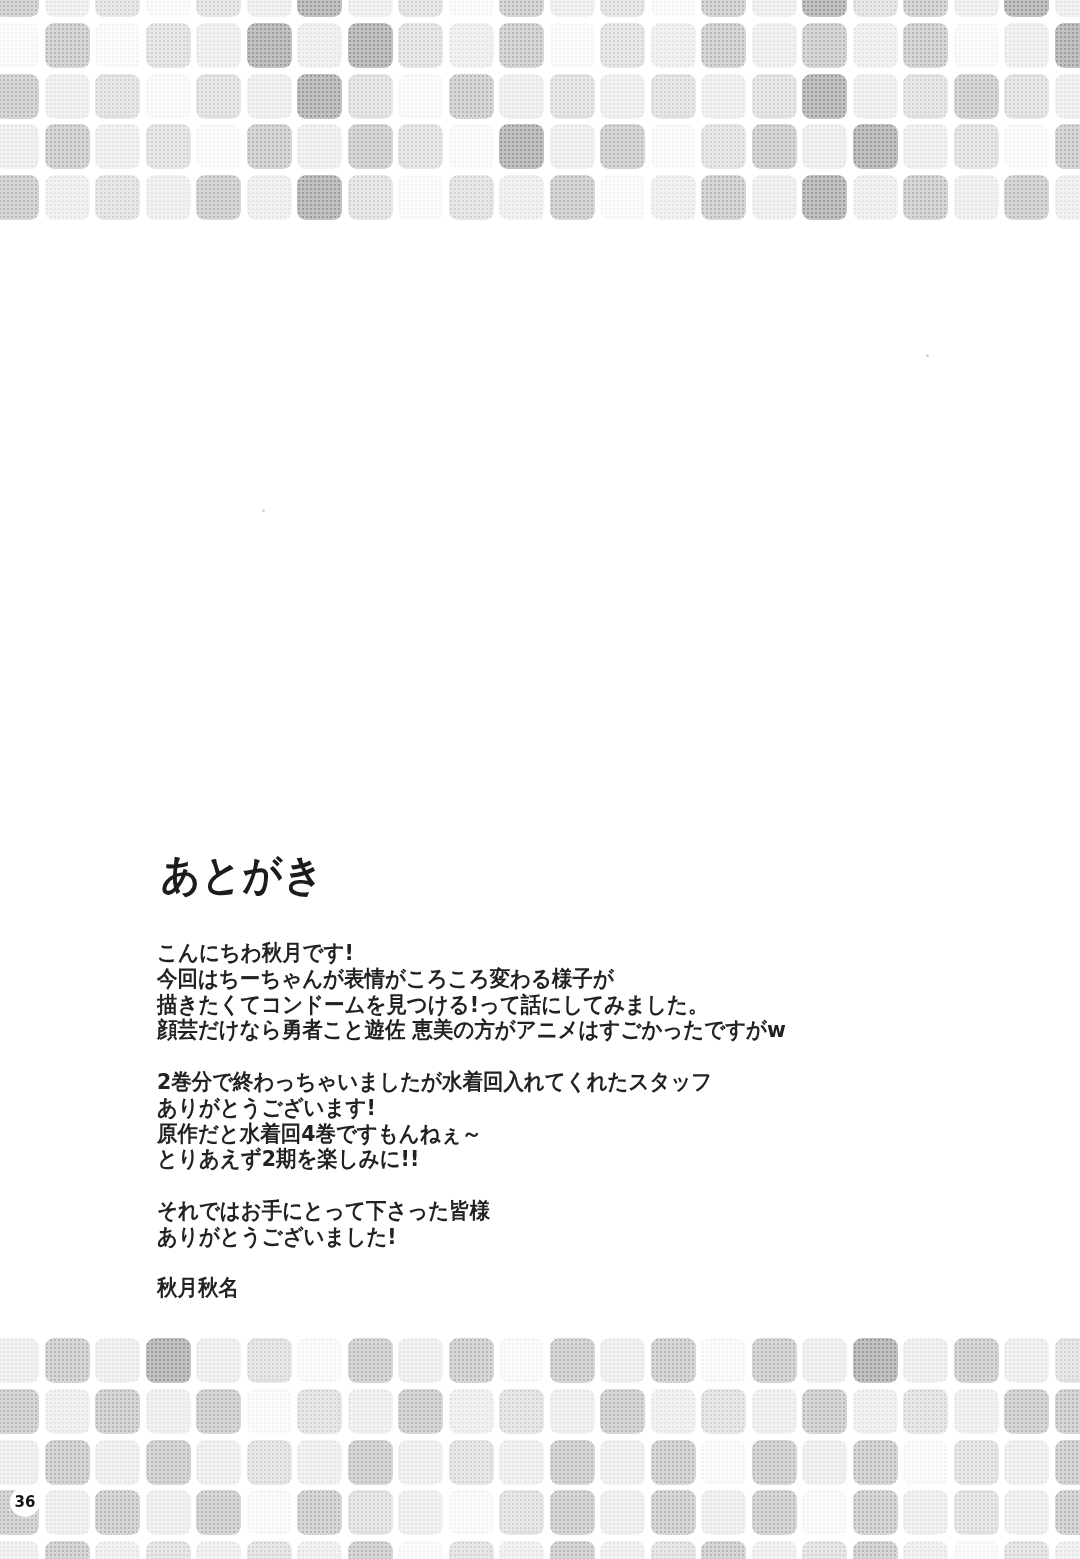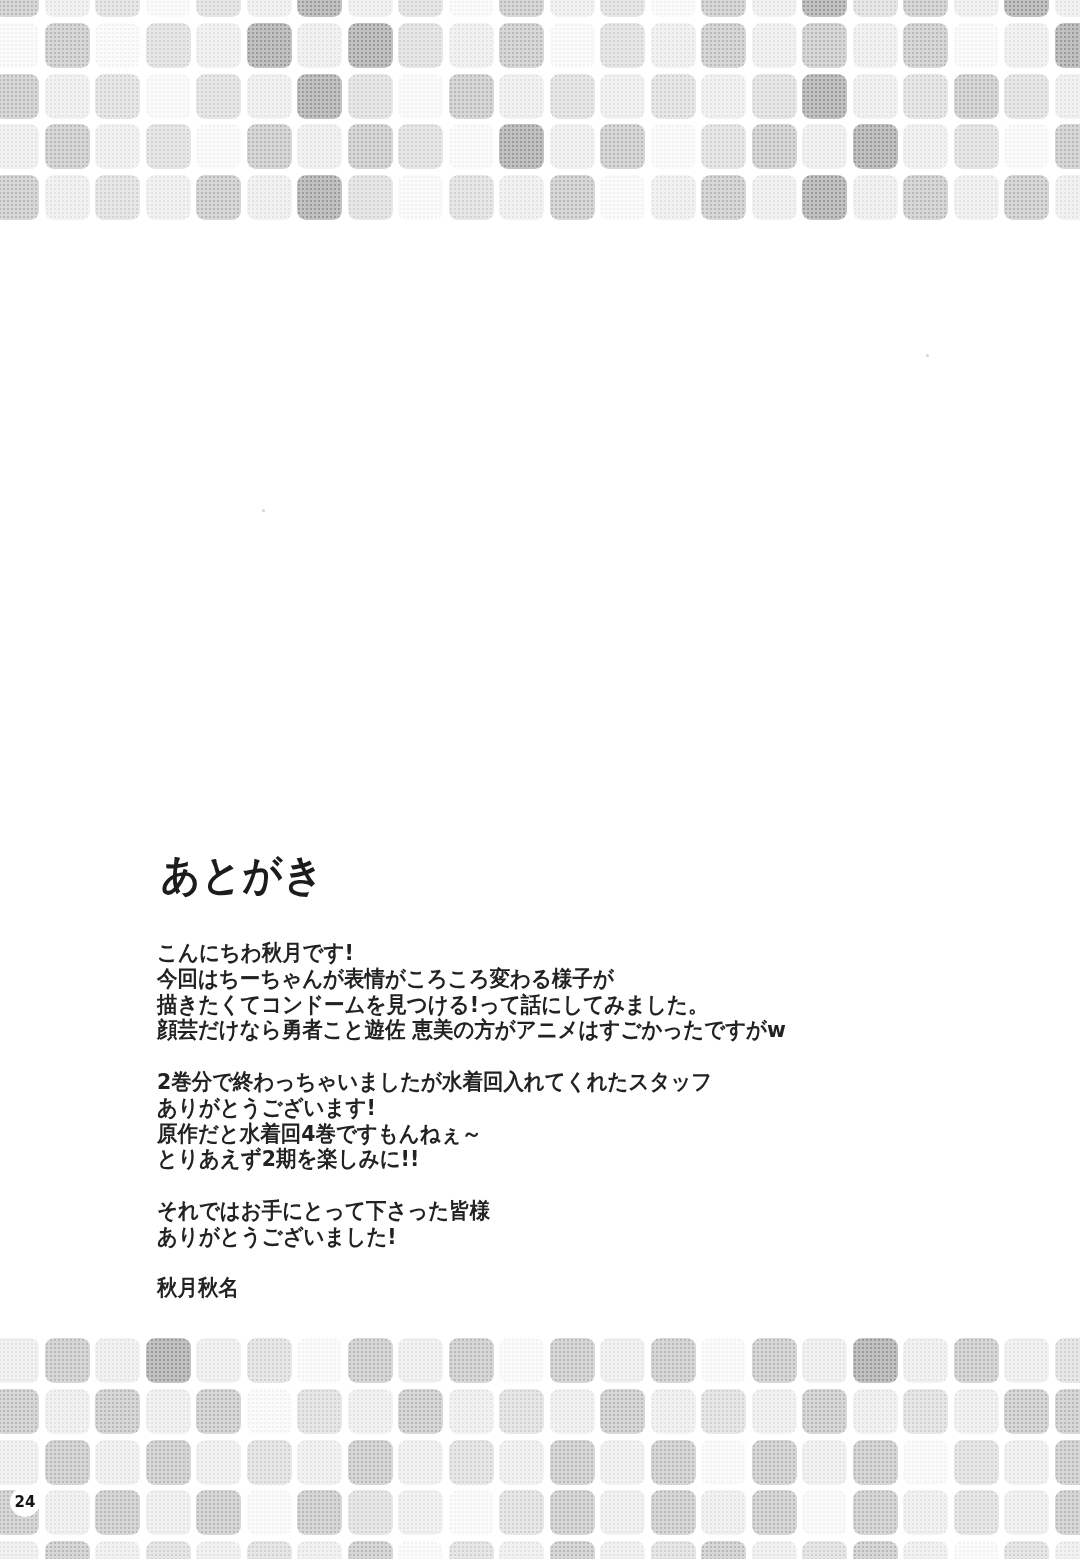--- a/index.html
+++ b/index.html
@@ -328,16 +328,16 @@
         </div>
         <div class="para">
           <div class="line">それではお手にとって下さった皆様</div>
           <div class="line">ありがとうございました!</div>
         </div>
       </div>
     <div class="signature">秋月秋名</div>
   </div>
 
   <div class="page-bubble">
-    <span>24</span>
+    <span>36</span>
   </div>
 
 </div>
 
 </body></html>

